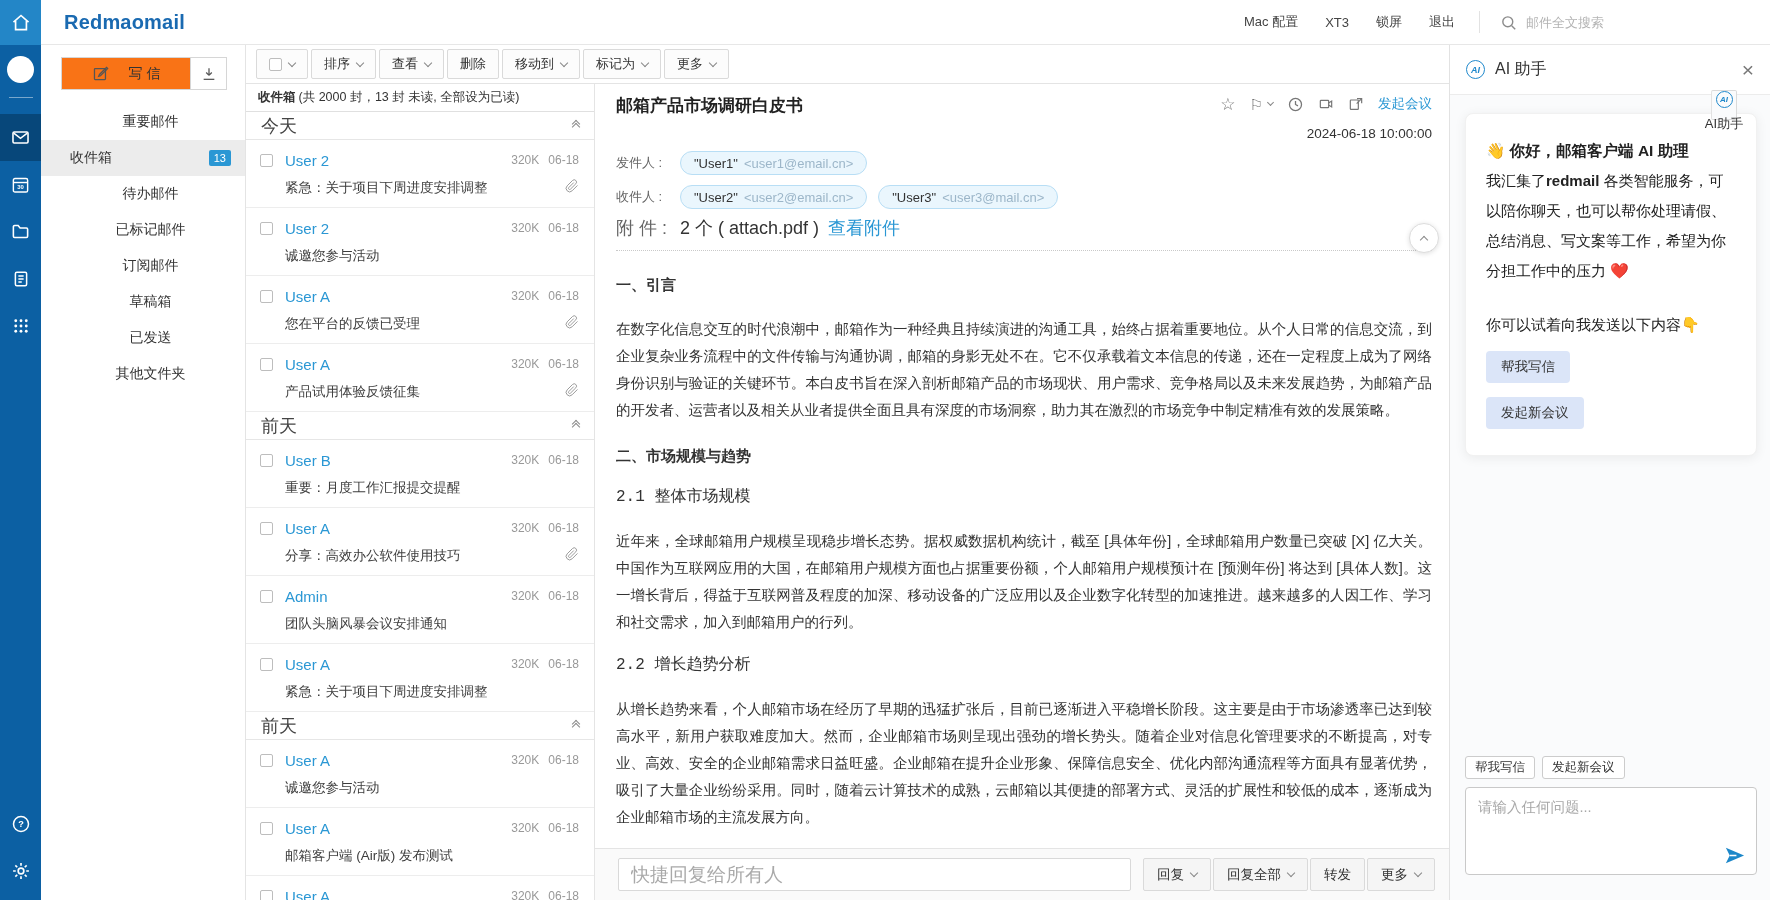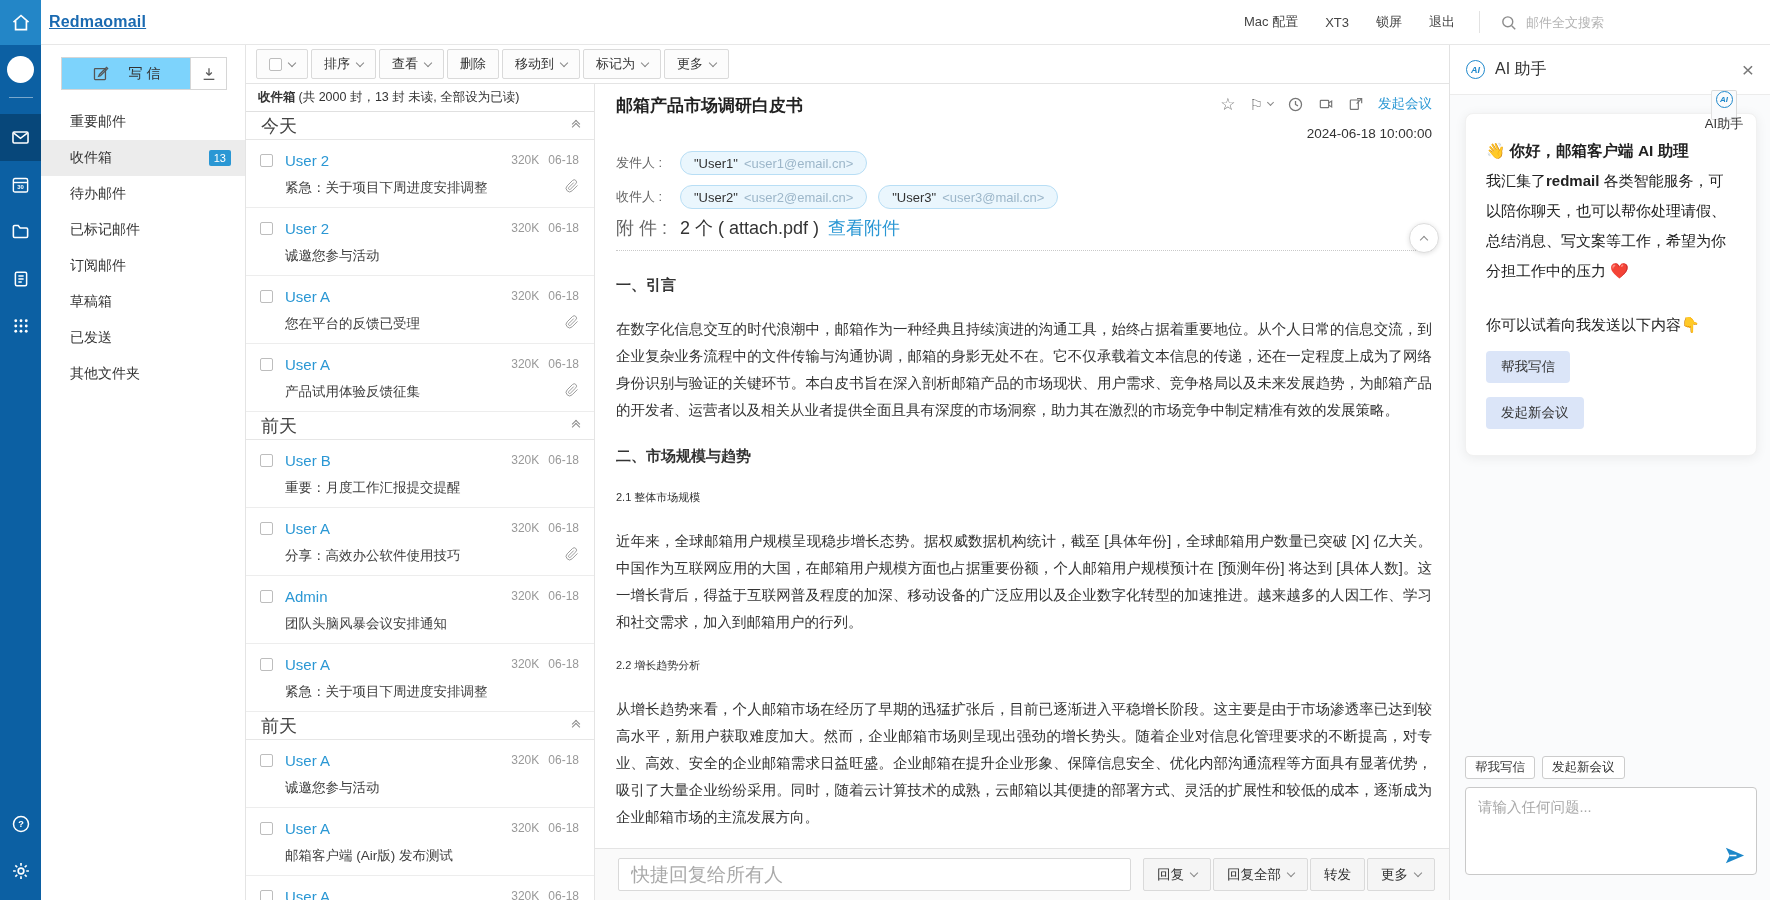--- a/index.html
+++ b/index.html
@@ -11,36 +11,36 @@
   .rail { position:absolute; left:0; top:0; width:41px; height:100%; background:#0c60a3; display:flex; flex-direction:column; align-items:center; z-index:5; }
   .rail-home { width:41px; height:45px; background:#2386c7; display:flex; align-items:center; justify-content:center; cursor:pointer; }
   .rail-avatar { width:27px; height:27px; border-radius:50%; background:#fff; margin-top:11px; cursor:pointer; flex:none; }
   .rail-divider { width:24px; height:1px; background:rgba(255,255,255,.45); margin:14px 0 16px; }
   .rail-item { width:41px; height:47px; display:flex; align-items:center; justify-content:center; cursor:pointer; flex:none; }
   .rail-item.active { background:#07477a; }
   .rail-bottom { margin-top:auto; padding-bottom:6px; display:flex; flex-direction:column; align-items:center; }
 
   
   .topbar { position:absolute; left:41px; right:0; top:0; height:45px; background:#fff; border-bottom:1px solid #e7e7e7; display:flex; align-items:center; z-index:4; }
-  .logo { margin-left:8px; font-size:16px; font-weight:700; color:#1a6ab1; letter-spacing:.2px;text-decoration:underline; }
+  .logo { margin-left:23px; font-size:20px; font-weight:700; color:#1a6ab1; letter-spacing:.2px; }
   .topbar-right { margin-left:auto; display:flex; align-items:center; }
   .tb-links { display:flex; align-items:center; gap:27px; font-size:13px; color:#444; }
   .tb-link { cursor:pointer; white-space:nowrap; }
   .topbar-sep { width:1px; height:22px; background:#e2e2e2; margin:0 20px 0 24px; }
   .search { display:flex; align-items:center; gap:9px; margin-right:80px; width:190px; }
   .search input { border:none; outline:none; font-size:13px; color:#333; width:150px; background:transparent; }
   .search input::placeholder { color:#b3b3b3; }
 
   
   .sidebar { position:absolute; left:41px; top:45px; width:205px; bottom:0; background:#fff; border-right:1px solid #e4e4e4; }
   .compose-row { margin:12px 18px 10px 20px; display:flex; height:33px; }
-  .compose-btn { flex:1; display:flex; align-items:center; justify-content:center; gap:20px; border:1px solid #d6d6d6; background:#7dd3fc; font-size:14px; color:#333; cursor:pointer; }
+  .compose-btn { flex:1; display:flex; align-items:center; justify-content:center; gap:20px; border:1px solid #d6d6d6; background:#f97316; font-size:14px; color:#333; cursor:pointer; }
   .receive-btn { width:36px; display:flex; align-items:center; justify-content:center; border:1px solid #d6d6d6; border-left:none; background:#fff; cursor:pointer; }
   .folders { margin-top:14px; }
-  .folder { height:36px; display:flex; align-items:center; padding:0 14px 0 29px; font-size:14px; color:#333; cursor:pointer; }
+  .folder { height:36px; display:flex; align-items:center; padding:0 14px 0 29px; font-size:14px; color:#333; cursor:pointer;justify-content:center; }
   .folder.active { background:#ececec; }
   .badge { margin-left:auto; background:#2a97d4; color:#fff; font-size:11px; border-radius:2px; padding:1px 5px; line-height:14px; }
 
   
   .toolbar { position:absolute; left:246px; top:45px; width:1203px; height:39px; background:#fff; border-bottom:1px solid #e4e4e4; display:flex; align-items:center; padding-left:10px; z-index:3; }
   .tb-btn { height:30px; border:1px solid #dadada; background:#fcfcfc; border-radius:2px; display:flex; align-items:center; padding:0 12px; font-size:13px; color:#333; margin-right:3px; cursor:pointer; white-space:nowrap; }
   .tb-btn.ai { margin-left:16px; gap:7px; }
   .checkbox { width:13px; height:13px; border:1px solid #bdbdbd; border-radius:2px; background:#fff; display:inline-block; flex:none; cursor:pointer; }
   .caret { display:inline-block; width:6px; height:6px; border-right:1.4px solid #888; border-bottom:1.4px solid #888; transform:rotate(45deg); margin-left:7px; margin-top:-3px; }
   .caret.sm { width:5px; height:5px; margin-left:5px; }
@@ -80,21 +80,21 @@
   .chip .cname { color:#333; }
   .chip .caddr { color:#9cb6c9; margin-left:6px; }
   .attach-row { display:flex; align-items:center; margin-top:10px; font-size:18px; color:#666; height:18px; }
   .attach-count { color:#333; }
   .attach-link { color:#2a97d4; margin-left:9px; cursor:pointer; }
   .dotted { margin:13px 0 0; border-top:1px dotted #c9c9c9; }
   .scroll-top-btn { position:absolute; right:10px; top:139px; width:30px; height:30px; border-radius:50%; background:#fff; border:1px solid #ddd; box-shadow:0 1px 5px rgba(0,0,0,.13); display:flex; align-items:center; justify-content:center; cursor:pointer; z-index:2; }
   .scroll-top-btn .chev-up { margin-top:3px; }
   .reader-body { flex:1; overflow:hidden; padding:2px 17px 0 21px; font-size:14.5px; color:#333; line-height:27px; }
   .bh1 { margin-top:20px; font-size:15px; font-weight:600; color:#333; line-height:24px; }
-  .bh2 { margin-top:17px; font-size:11px; font-weight:500; color:#333; line-height:24px; }
+  .bh2 { margin-top:17px; font-size:16px; font-weight:500; color:#333; line-height:24px;font-family:Liberation Mono, monospace; }
   .bp  { margin-top:19px; text-align:justify; }
 
   
   .replybar { height:52px; border-top:1px solid #e4e4e4; background:#fafafa; display:flex; align-items:center; padding:0 14px 0 23px; flex:none; }
   .reply-input { width:521px; height:33px; border:1px solid #d9d9d9; border-radius:2px; background:#fff; font-size:19px; color:#333; padding:0 12px; outline:none; }
   .reply-input::placeholder { color:#a9a9a9; }
   .reply-btns { margin-left:12px; display:flex; gap:2px; }
   .reply-btn { height:33px; border:1px solid #dadada; background:#f5f5f5; border-radius:2px; display:flex; align-items:center; padding:0 13px; font-size:13.5px; color:#333; cursor:pointer; white-space:nowrap; }
 
   

